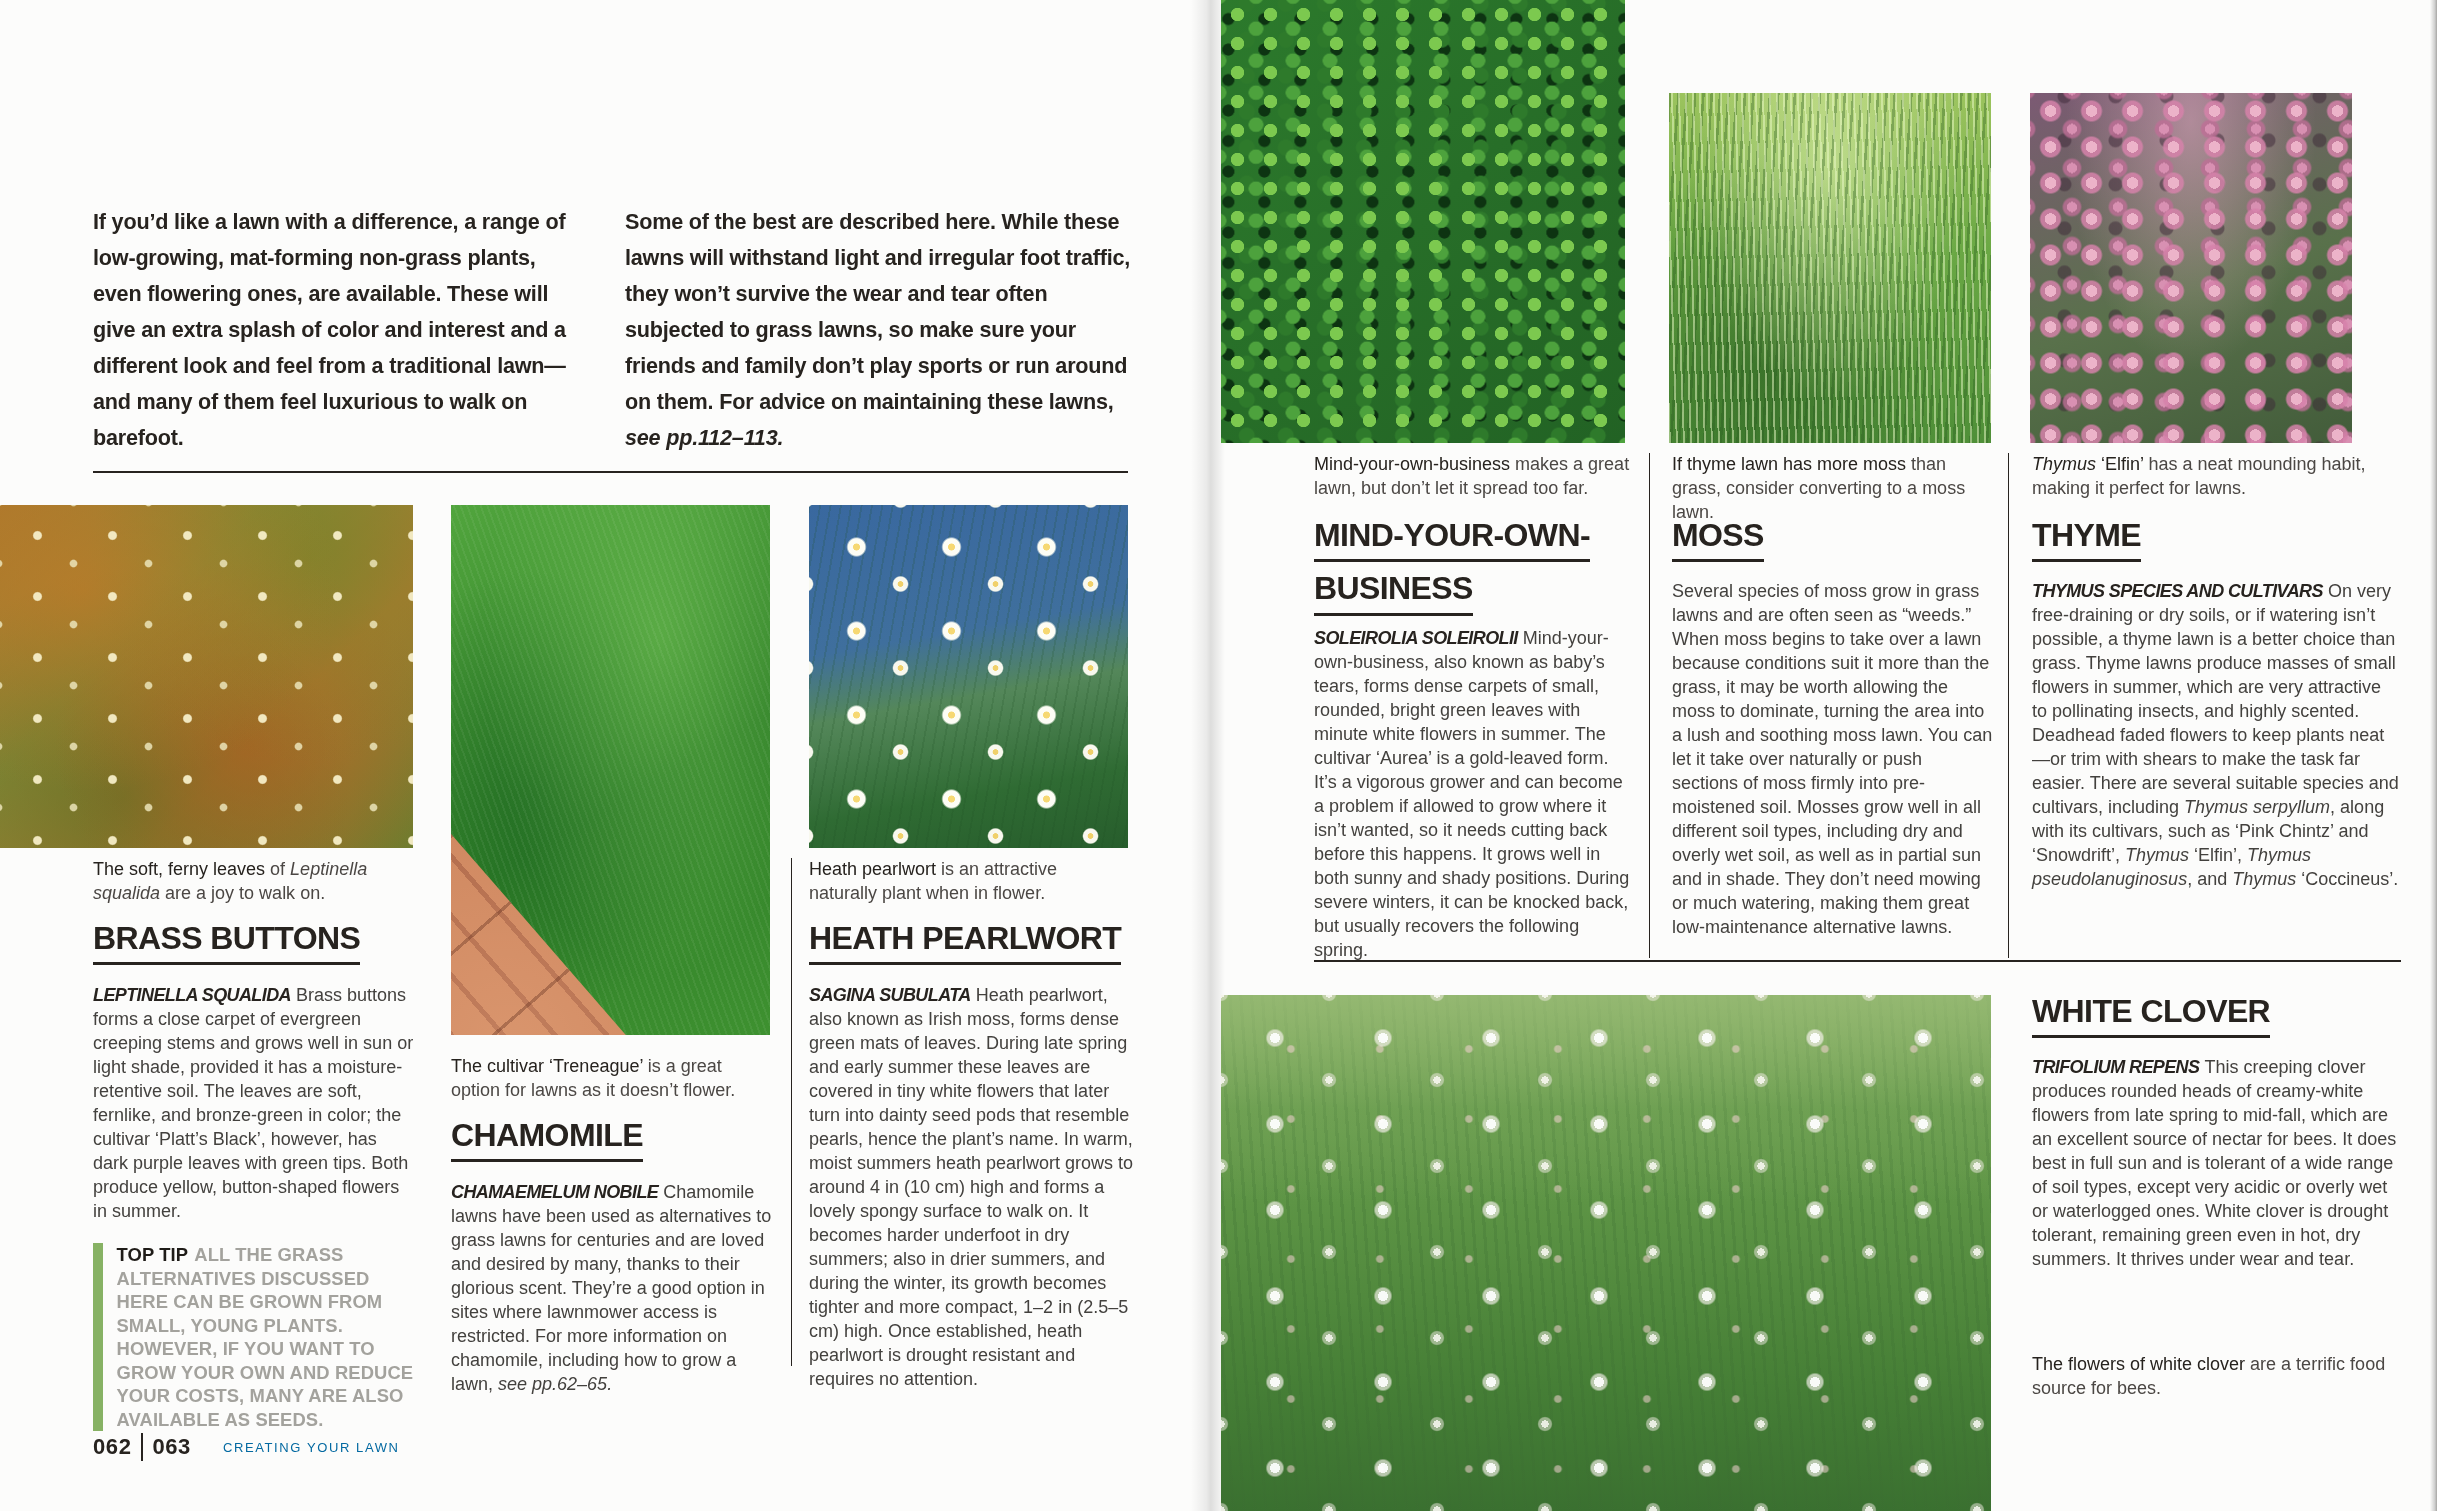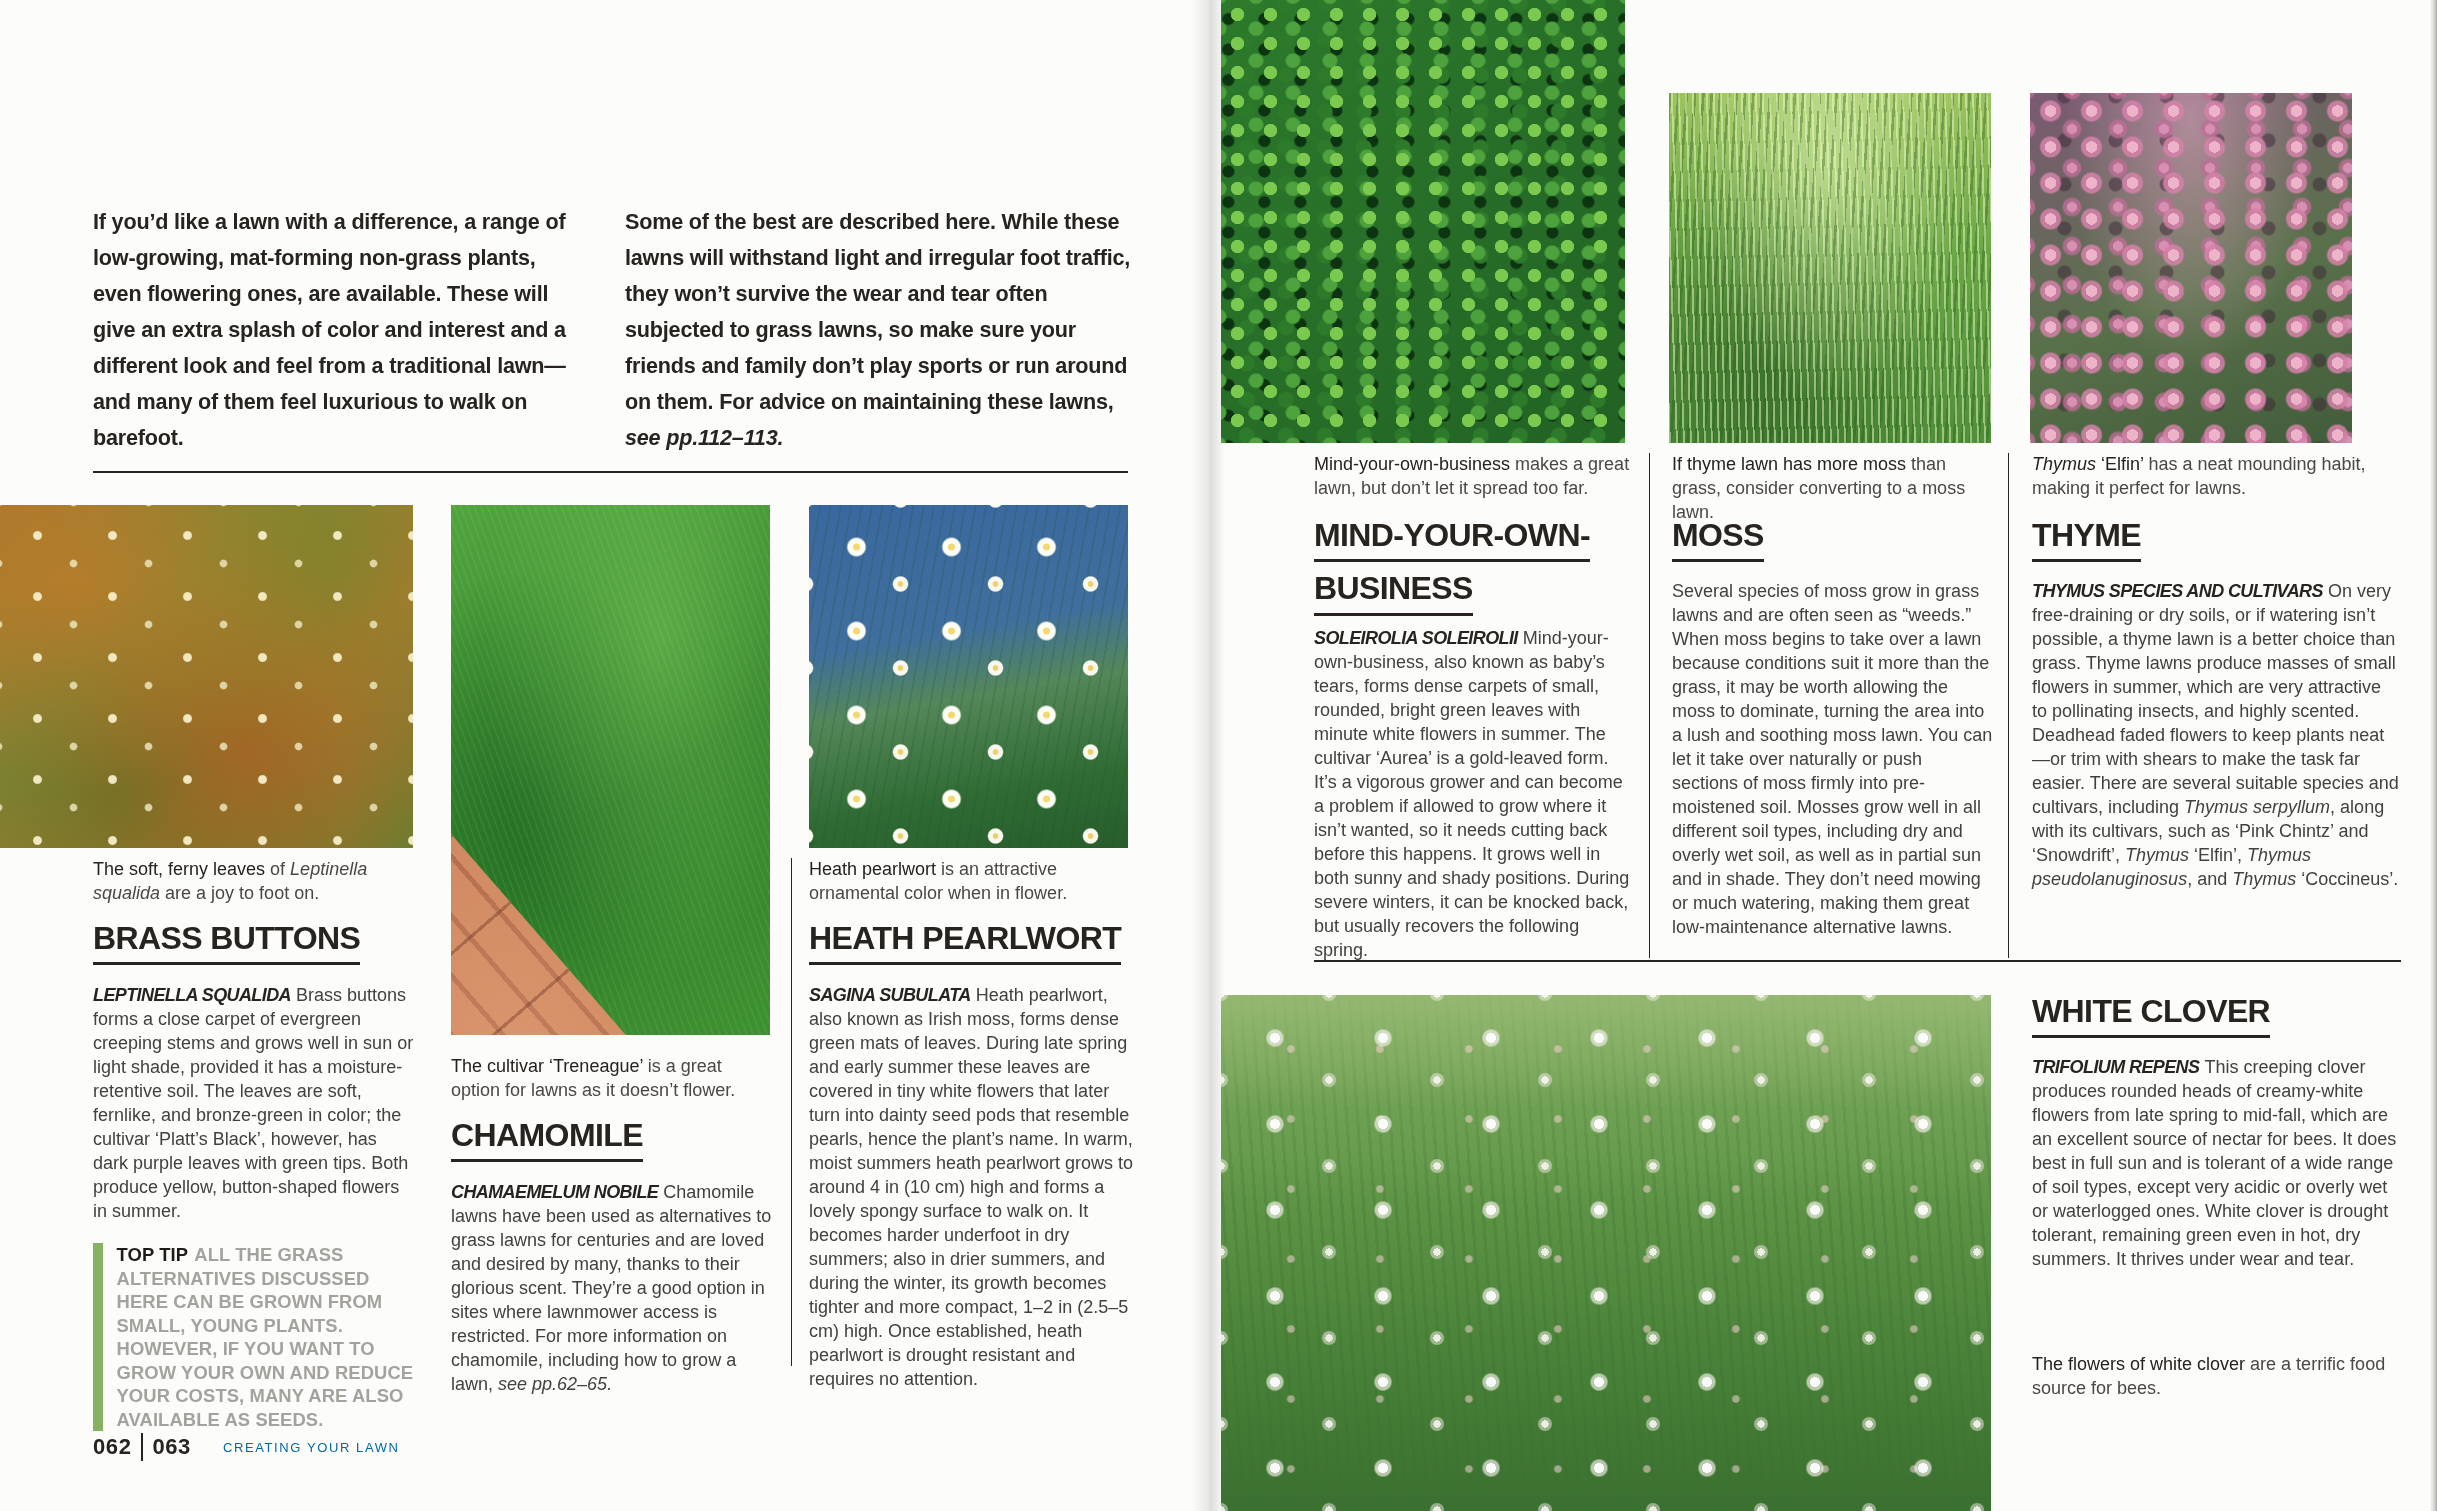--- a/index.html
+++ b/index.html
@@ -93,22 +93,22 @@
   <div class="abs intro" style="left:625px;top:204px;width:514px;"><span>Some of the best are described here. While these lawns will withstand light and irregular foot traffic, they won’t survive the wear and tear often subjected to grass lawns, so make sure your friends and family don’t play sports or run around on them. For advice on maintaining these lawns, </span><span class="ri">see pp.112–113.</span></div>
 
   <div class="abs rule" style="left:93px;top:471px;width:1035px;height:1.9px;"></div>
 
   <div class="photo ph-brass" style="left:0;top:505px;width:413px;height:343px;"></div>
   <div class="photo ph-cham" style="left:451px;top:505px;width:319px;height:530px;">
     <div class="path-bricks"></div>
   </div>
   <div class="photo ph-pearl" style="left:809px;top:505px;width:319px;height:343px;"></div>
 
-  <div class="abs caption" style="left:93px;top:857px;width:298px;"><span class="rb">The soft, ferny leaves</span><span> of </span><span class="ri">Leptinella squalida</span><span> are a joy to foot on.</span></div>
-  <div class="abs caption" style="left:809px;top:857px;width:305px;"><span class="rb">Heath pearlwort</span><span> is an attractive ornamental color when in flower.</span></div>
+  <div class="abs caption" style="left:93px;top:857px;width:298px;"><span class="rb">The soft, ferny leaves</span><span> of </span><span class="ri">Leptinella squalida</span><span> are a joy to walk on.</span></div>
+  <div class="abs caption" style="left:809px;top:857px;width:305px;"><span class="rb">Heath pearlwort</span><span> is an attractive naturally plant when in flower.</span></div>
 
   <div class="abs" style="left:93px;top:922px;">
     <span class="sec-h">BRASS BUTTONS</span>
   </div>
   <div class="abs body-txt" style="left:93px;top:983px;width:321px;">
     <span class="latin">LEPTINELLA SQUALIDA</span><span><span>Brass buttons forms a close carpet of evergreen creeping stems and grows well in sun or light shade, provided it has a moisture-retentive soil. The leaves are soft, fernlike, and bronze-green in color; the cultivar ‘Platt’s Black’, however, has dark purple leaves with green tips. Both produce yellow, button-shaped flowers in summer.</span></span>
   </div>
 
   <div class="abs tip" style="left:93px;top:1243px;width:327px;">
     <div class="tip-bar" style="background: rgb(135, 178, 100);"></div>

